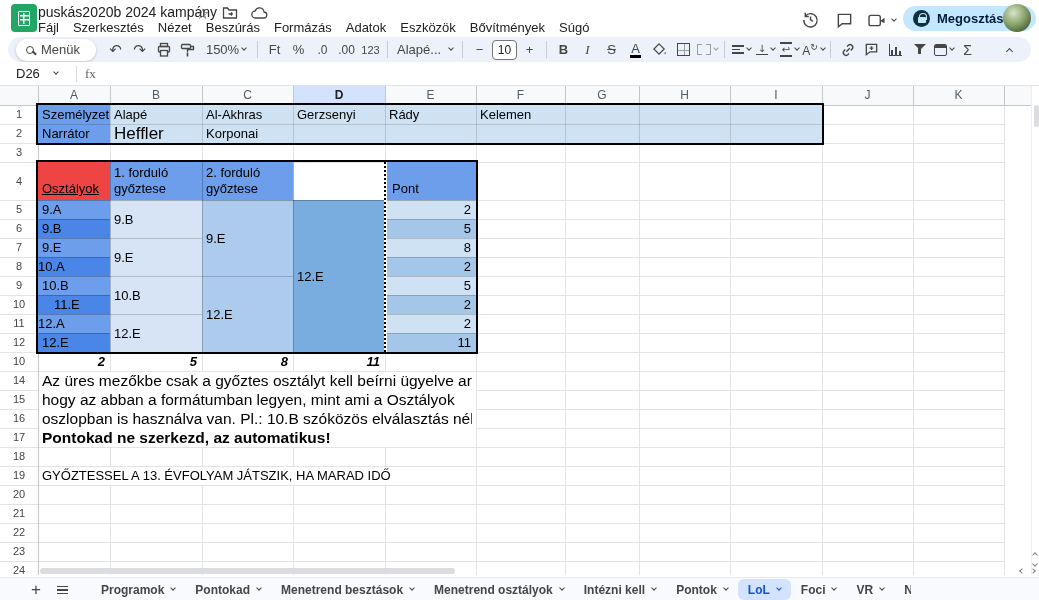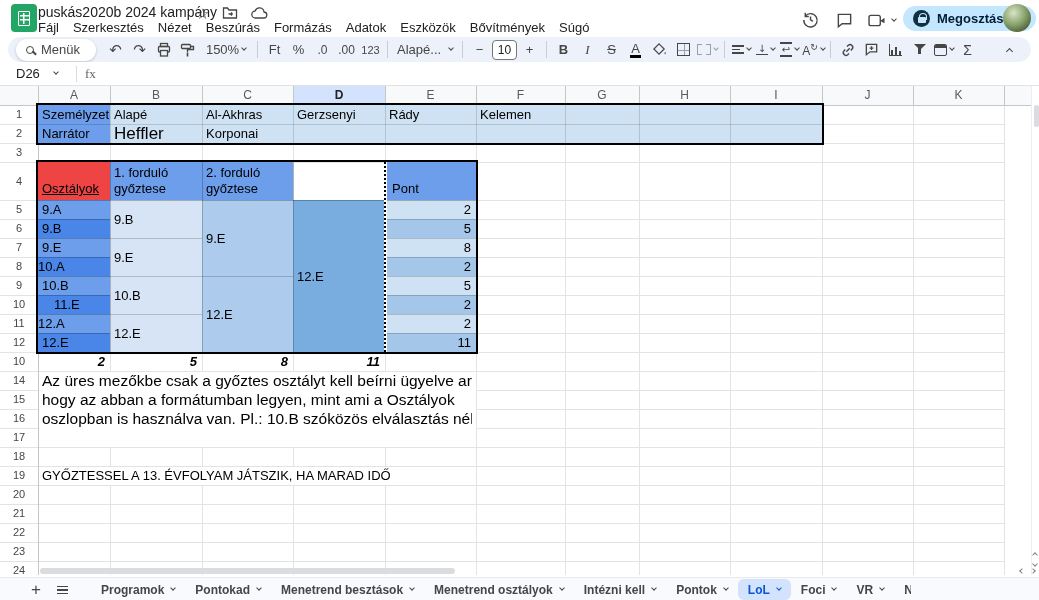--- a/index.html
+++ b/index.html
@@ -443,20 +443,21 @@
       </div>
       <div style="position: absolute; left: 36px; top: 74px; width: 442px; height: 194px; border: 2.5px solid rgb(0, 0, 0);"></div>
       <div style="position: absolute; left: 38px; top: 266px; width: 67px; height: 19px; font-size: 13px; line-height: 19px; overflow: hidden; white-space: pre; color: rgb(0, 0, 0); text-align: right; font-style: italic; font-weight: 600;">2</div>
       <div style="position: absolute; left: 110px; top: 266px; width: 87px; height: 19px; font-size: 13px; line-height: 19px; overflow: hidden; white-space: pre; color: rgb(0, 0, 0); text-align: right; font-style: italic; font-weight: 600;">5</div>
       <div style="position: absolute; left: 202px; top: 266px; width: 86px; height: 19px; font-size: 13px; line-height: 19px; overflow: hidden; white-space: pre; color: rgb(0, 0, 0); text-align: right; font-style: italic; font-weight: 600;">8</div>
       <div style="position: absolute; left: 293px; top: 266px; width: 87px; height: 19px; font-size: 13px; line-height: 19px; overflow: hidden; white-space: pre; color: rgb(0, 0, 0); text-align: right; font-style: italic; font-weight: 600;">11</div>
       <div style="position: absolute; left: 38.5px; top: 285.5px; width: 437px; height: 75px; background: rgb(255, 255, 255);"></div>
       <div style="position: absolute; left: 42px; top: 285px; width: 430px; height: 19px; font-size: 15.5px; line-height: 19px; overflow: hidden; white-space: pre; color: rgb(0, 0, 0); font-weight: 400;">Az üres mezőkbe csak a győztes osztályt kell beírni ügyelve arra,</div>
       <div style="position: absolute; left: 42px; top: 304px; width: 430px; height: 19px; font-size: 15.5px; line-height: 19px; overflow: hidden; white-space: pre; color: rgb(0, 0, 0); font-weight: 400;">hogy az abban a formátumban legyen, mint ami a Osztályok</div>
       <div style="position: absolute; left: 42px; top: 323px; width: 430px; height: 19px; font-size: 15.5px; line-height: 19px; overflow: hidden; white-space: pre; color: rgb(0, 0, 0); font-weight: 400;">oszlopban is használva van. Pl.: 10.B szóközös elválasztás nélkül.</div>
+      <div style="position: absolute; left: 42px; top: 342px; width: 430px; height: 19px; font-size: 15.5px; line-height: 19px; overflow: hidden; white-space: pre; color: rgb(0, 0, 0); font-weight: 700;">Pontokad ne szerkezd, az automatikus!</div>
       <div style="position: absolute; left: 38.5px; top: 380.5px; width: 437px; height: 18px; background: rgb(255, 255, 255);"></div>
       <div style="position: absolute; left: 42px; top: 380px; width: 430px; height: 19px; font-size: 13px; line-height: 19px; overflow: hidden; white-space: pre; color: rgb(0, 0, 0);">GYŐZTESSEL A 13. ÉVFOLYAM JÁTSZIK, HA MARAD IDŐ</div>
       <div style="position: absolute; left: 40px; top: 482px; width: 415px; height: 6px; background: rgb(218, 220, 224); border-radius: 3px;"></div>
     </div>
   <div id="vscroll">
     <div id="vthumb"></div>
   </div>
   <div class="scroll-arrow" style="left:1031px;top:547px;width:8px;height:12px;display:flex;align-items:center;justify-content:center">
       <span class="chev cu tiny" style="border-width:0 1px 1px 0"></span>
     </div>

